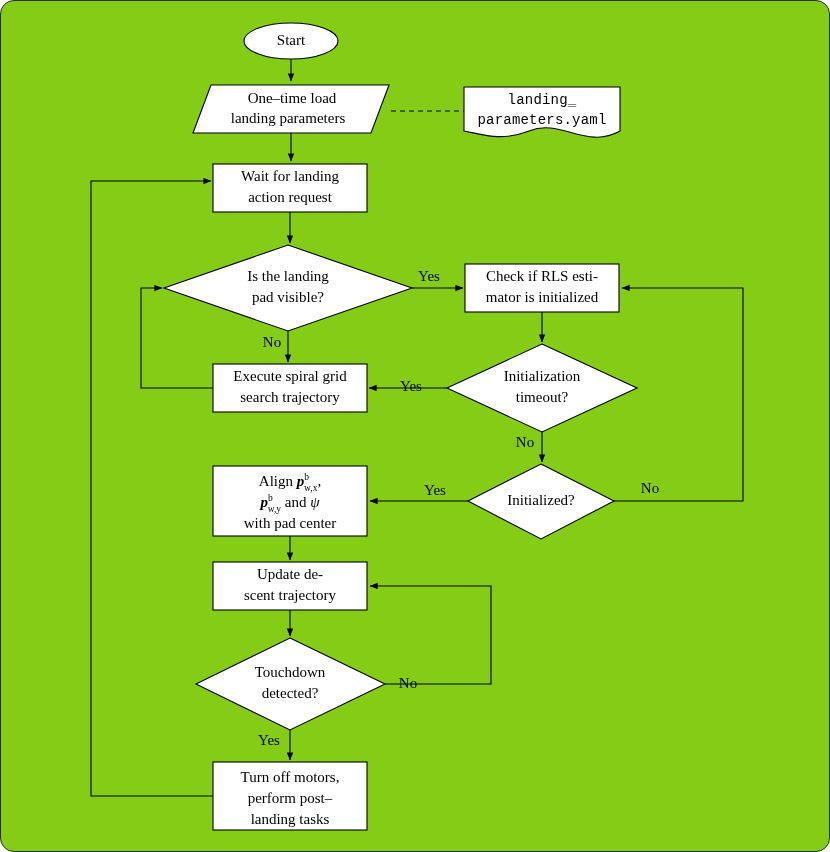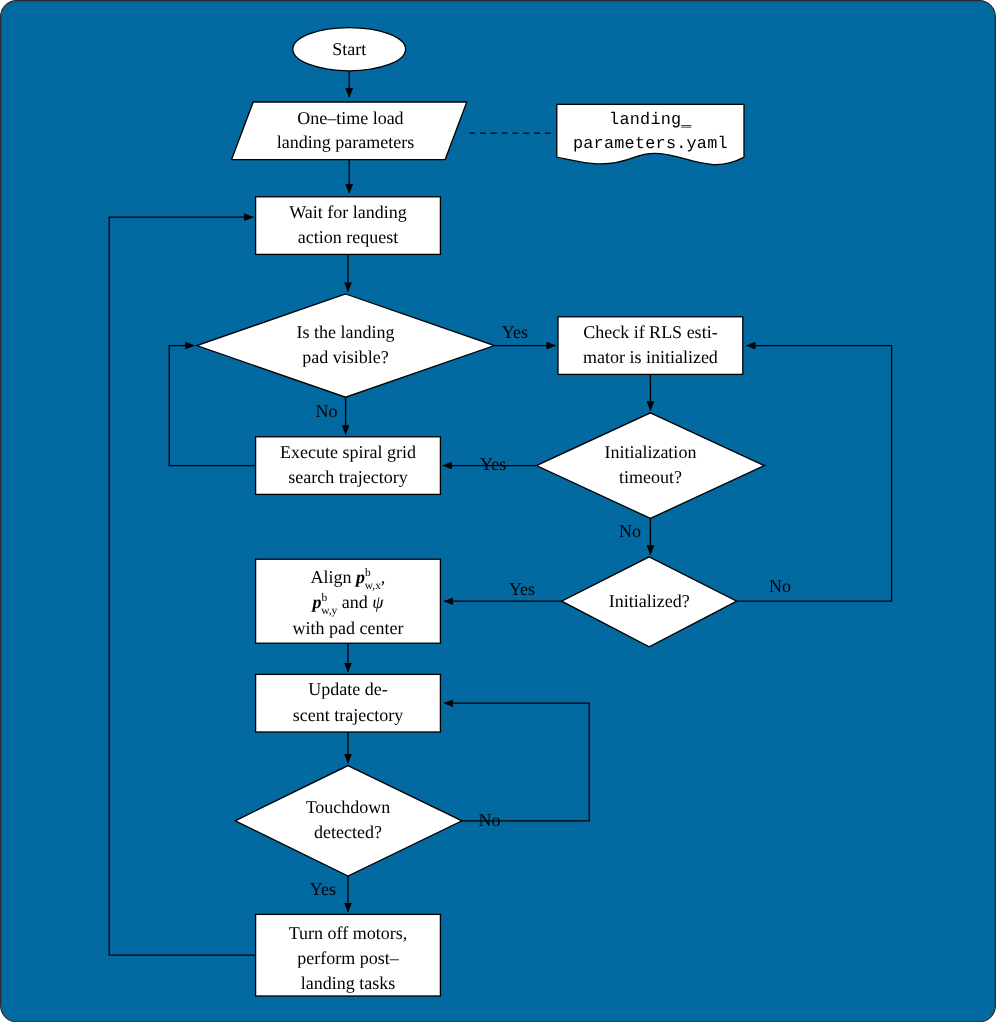--- a/index.html
+++ b/index.html
@@ -4,21 +4,21 @@
 <style>
   html, body {
     margin: 0;
     padding: 0;
     background: #ffffff;
   }
   #page {
     position: relative;
     width: 830px;
     height: 852px;
-    background: #0369a1;
+    background: #84cc16;
     border: 1px solid #2b2b2b;
     border-radius: 14px;
     box-sizing: border-box;
     overflow: hidden;
     font-family: "Liberation Serif", "DejaVu Serif", serif;
   }
   svg#flow {
     display: block;
     width: 830px;
     height: 852px;

